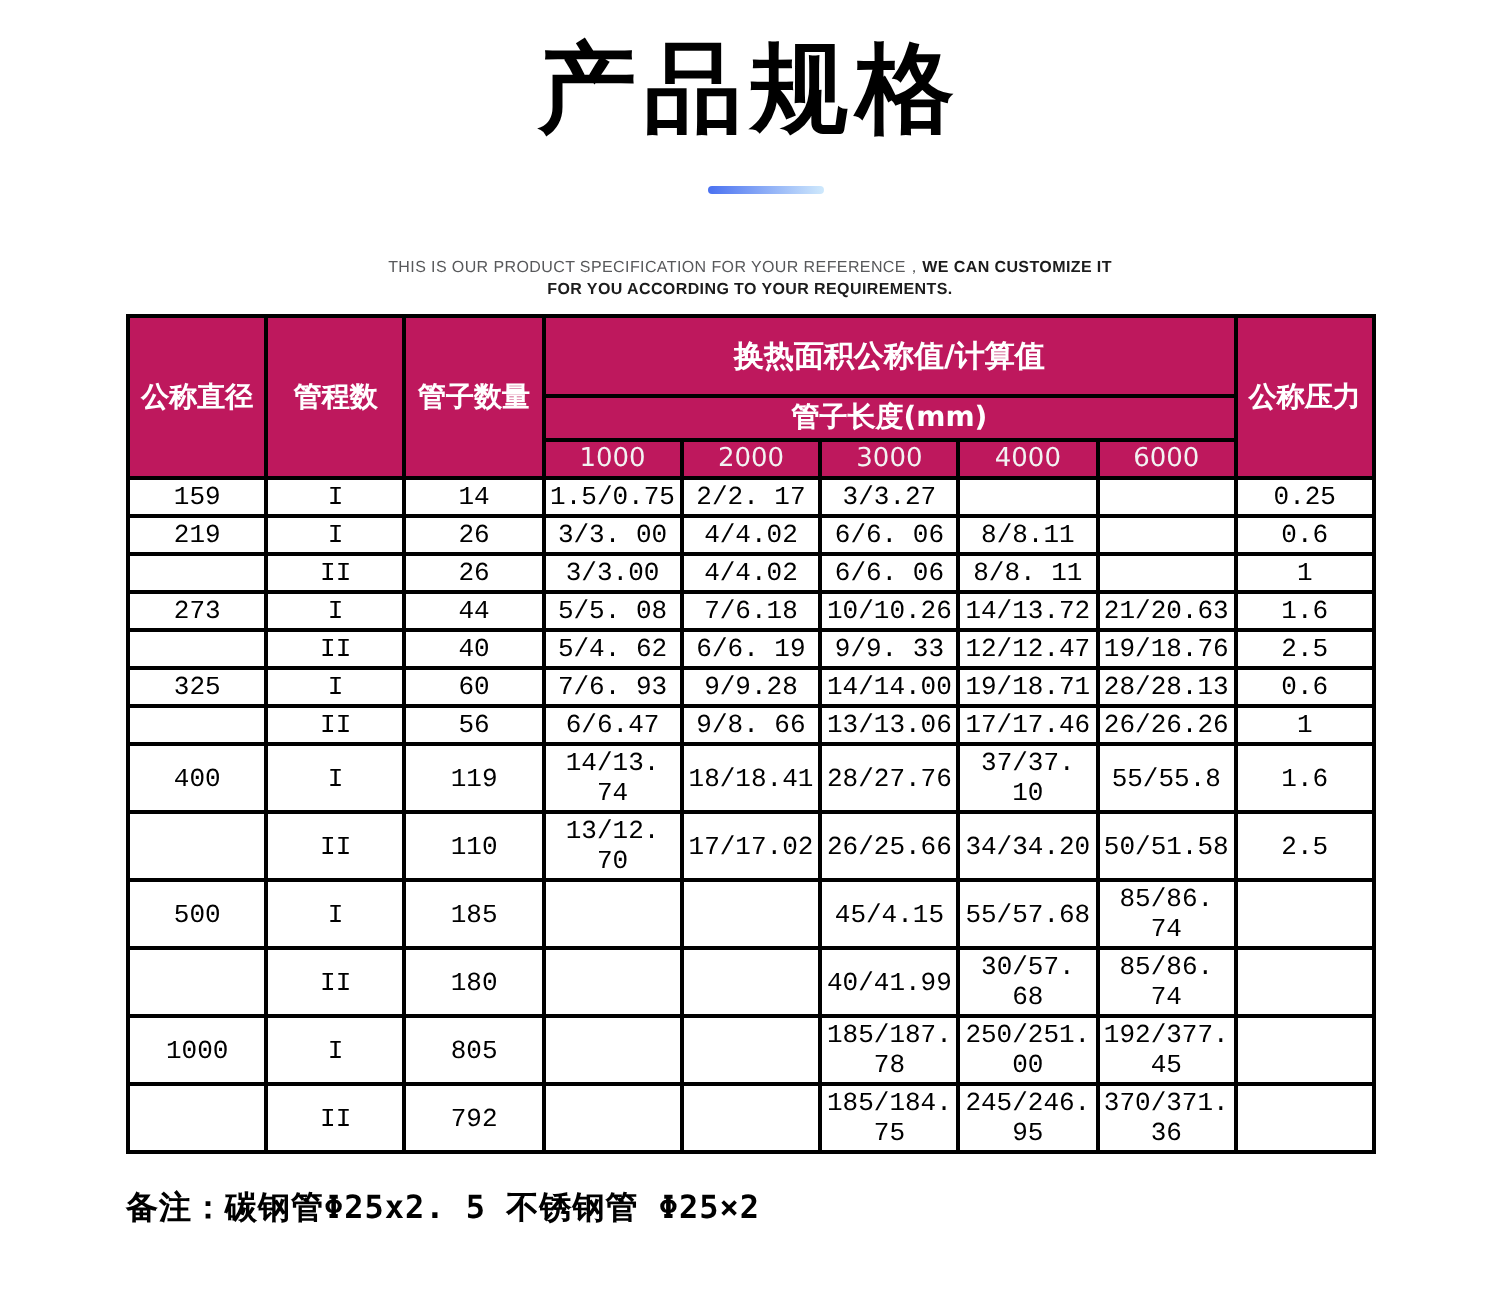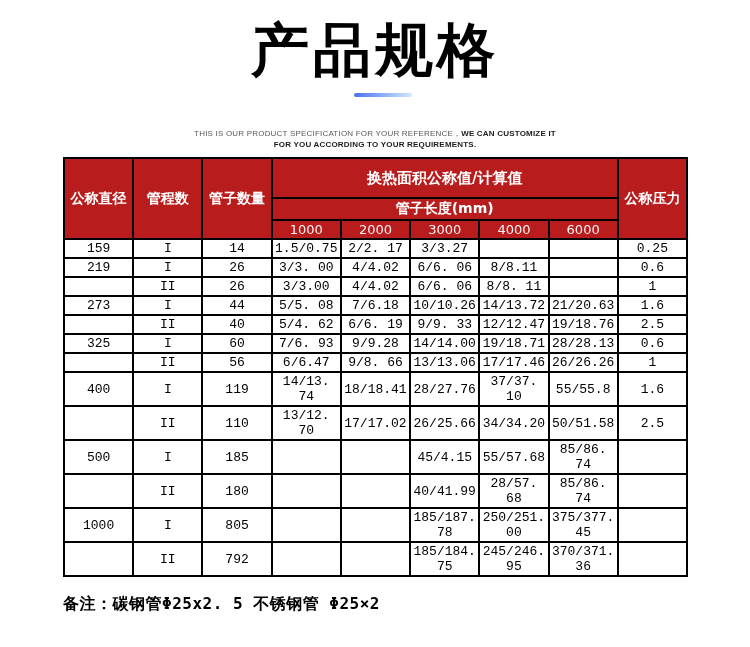--- a/index.html
+++ b/index.html
@@ -3,21 +3,21 @@
 <meta charset="utf-8">
 <style>
   * { margin: 0; padding: 0; box-sizing: border-box; }
   html, body { width: 750px; height: 647px; background: #ffffff; overflow: hidden; }
   body { position: relative; font-family: "Liberation Sans", sans-serif; color: #000; }
 
   .page-title {
     position: absolute; top: 12px; left: 0; width: 750px;
     text-align: center;
     font-family: "DejaVu Sans", sans-serif;
-    font-size: 58px; font-weight: 900; letter-spacing: 4px; color: #000;
+    font-size: 49px; font-weight: 900; letter-spacing: 4px; color: #000;
   }
 
   .accent-divider {
     position: absolute; top: 93px; left: 354px;
     width: 58px; height: 4px; border-radius: 2px;
     background: linear-gradient(to right, #4a71f1, #cfe9fc);
   }
 
   .subtitle {
     position: absolute; top: 128px; left: 0; width: 750px;
@@ -32,21 +32,21 @@
     width: 625px;
     border-collapse: collapse;
     table-layout: fixed;
   }
   .spec-table th, .spec-table td {
     border: 2px solid #000;
     text-align: center; vertical-align: middle;
     overflow: hidden;
   }
   .spec-table th {
-    background: #b91c1c; color: #ffffff;
+    background: #be185d; color: #ffffff;
     font-family: "DejaVu Sans", sans-serif;
     font-weight: 700; font-size: 14px;
     padding: 0 1px;
   }
   .spec-table thead tr.hr-area  { height: 40px; }
   .spec-table thead tr.hr-len   { height: 22px; padding-left: 40px; }
   .spec-table thead tr.hr-sizes { height: 19px; }
   .spec-table th.area-group { font-size: 15px; }
   .spec-table th.len-size { font-weight: 400; font-size: 13px; color: #f2f2f2; }
 
@@ -221,33 +221,33 @@
         <td>85/86. 74</td>
         <td></td>
       </tr>
       <tr class="tall">
         <td></td>
         <td>II</td>
         <td>180</td>
         <td></td>
         <td></td>
         <td>40/41.99</td>
-        <td>28/57. 68</td>
+        <td>30/57. 68</td>
         <td>85/86. 74</td>
         <td></td>
       </tr>
       <tr class="tall">
         <td>1000</td>
         <td>I</td>
         <td>805</td>
         <td></td>
         <td></td>
         <td>185/187. 78</td>
         <td>250/251. 00</td>
-        <td>375/377. 45</td>
+        <td>192/377. 45</td>
         <td></td>
       </tr>
       <tr class="tall">
         <td></td>
         <td>II</td>
         <td>792</td>
         <td></td>
         <td></td>
         <td>185/184. 75</td>
         <td>245/246. 95</td>

